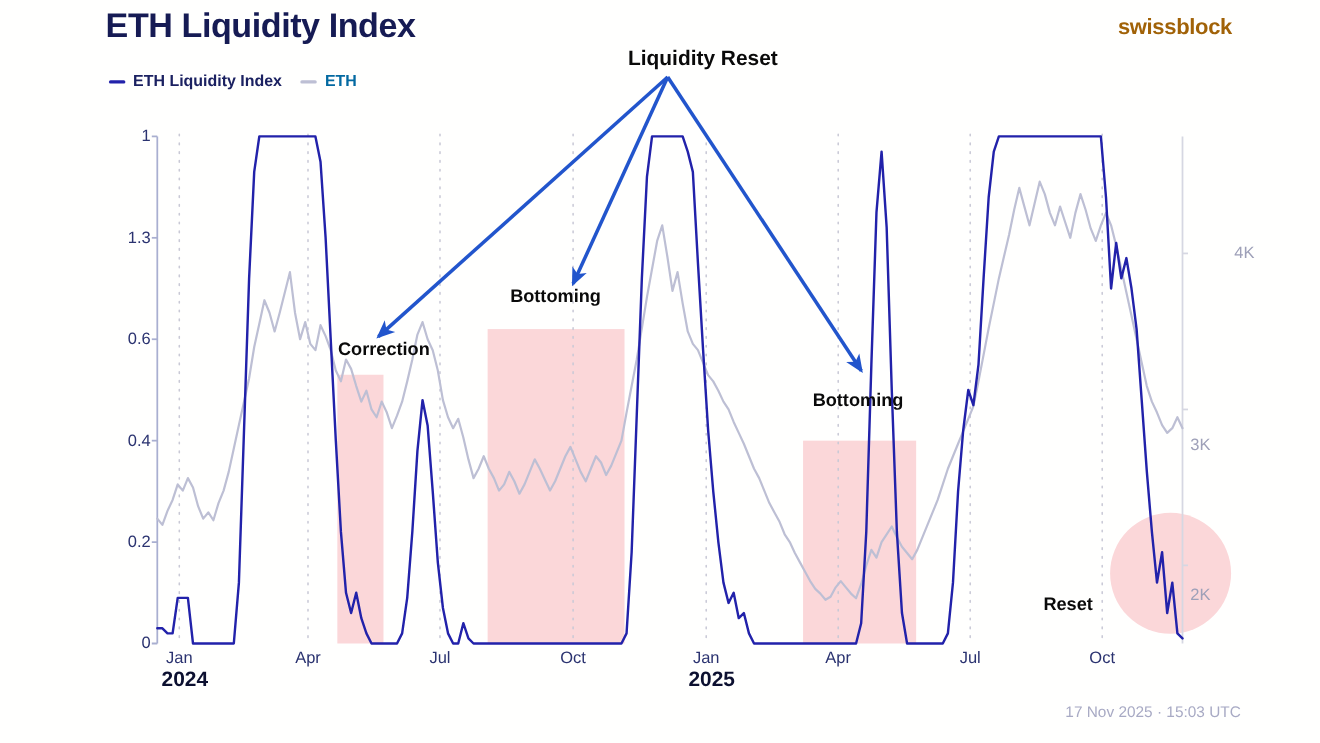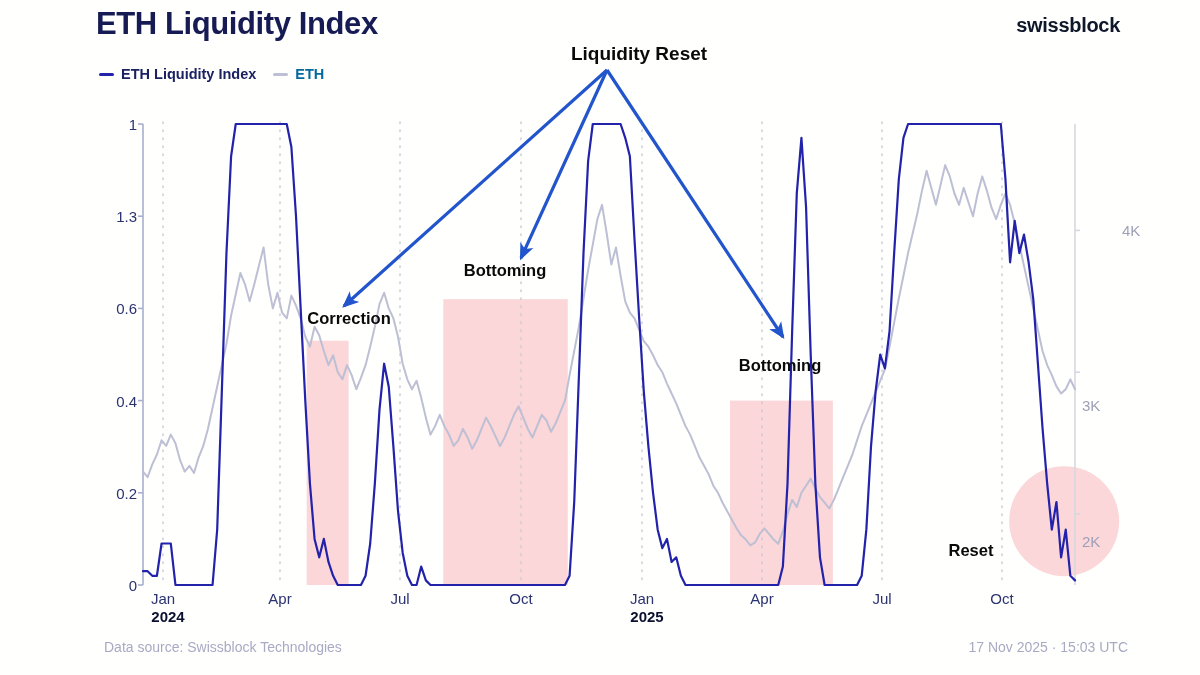--- a/index.html
+++ b/index.html
@@ -12,21 +12,21 @@
   #stage{position:absolute;inset:0;}
 
   .ttl{
     position:absolute;left:96px;top:6px;
     font-size:31px;font-weight:bold;letter-spacing:-0.4px;
     color:#161B54;white-space:nowrap;
   }
   .brand{
     position:absolute;right:80px;top:14px;
     font-size:20px;font-weight:bold;letter-spacing:-0.3px;
-    color:#0f172a;white-space:nowrap;
+    color:#a16207;white-space:nowrap;
   }
 
   .legend{position:absolute;left:99px;top:66px;display:flex;align-items:center;gap:17px;}
   .lg{display:flex;align-items:center;gap:7px;}
   .lgdash{display:block;width:15px;height:3px;border-radius:2px;}
   .lgtxt{font-size:14.5px;font-weight:bold;color:#1B2161;white-space:nowrap;}
   .lgtxt.mut{color:#0369a1;font-weight:bold;}
 
   .plot{position:absolute;left:0;top:0;width:1200px;height:675px;}
 
@@ -39,21 +39,21 @@
     position:absolute;left:1082px;
     font-size:15px;color:#9EA0B8;
     white-space:nowrap;transform:translateY(-50%);
   }
   .xtick{
     position:absolute;top:590px;
     font-size:15px;color:#2B3370;
     white-space:nowrap;transform:translateX(-50%);
     text-align:center;line-height:1.18;
   }
-  .xtick b{display:block;font-size:15px;color:#0C1030;font-weight:bold;margin-left:10px;}
+  .xtick b{display:block;font-size:19px;color:#0C1030;font-weight:bold;margin-left:10px;}
 
   .anno{
     position:absolute;font-size:16.5px;font-weight:bold;color:#0A0A0A;
     white-space:nowrap;
   }
   .anno.big{font-size:19px;}
 
   .foot{
     position:absolute;bottom:20px;font-size:14px;color:#A8AAC4;white-space:nowrap;
   }
@@ -139,16 +139,15 @@
       <div class="xtick" style="left: 1002px;"><span>Oct</span></div>
     </div>
   <div id="annos">
       <div class="anno big" style="left: 607px; top: 54px; transform: translate(-50%, -50%); margin-left: 32px;">Liquidity Reset</div>
       <div class="anno" style="left: 349px; top: 318px; transform: translate(-50%, -50%);">Correction</div>
       <div class="anno" style="left: 505px; top: 270px; transform: translate(-50%, -50%);">Bottoming</div>
       <div class="anno" style="left: 780px; top: 365px; transform: translate(-50%, -50%);">Bottoming</div>
       <div class="anno" style="left: 971px; top: 550px; transform: translate(-50%, -50%);">Reset</div>
     </div>
 
-  <div class="foot l">Data source: Swissblock Technologies</div>
   <div class="foot r">17 Nov 2025 · 15:03 UTC</div>
 
 </div>
 
 </body></html>

